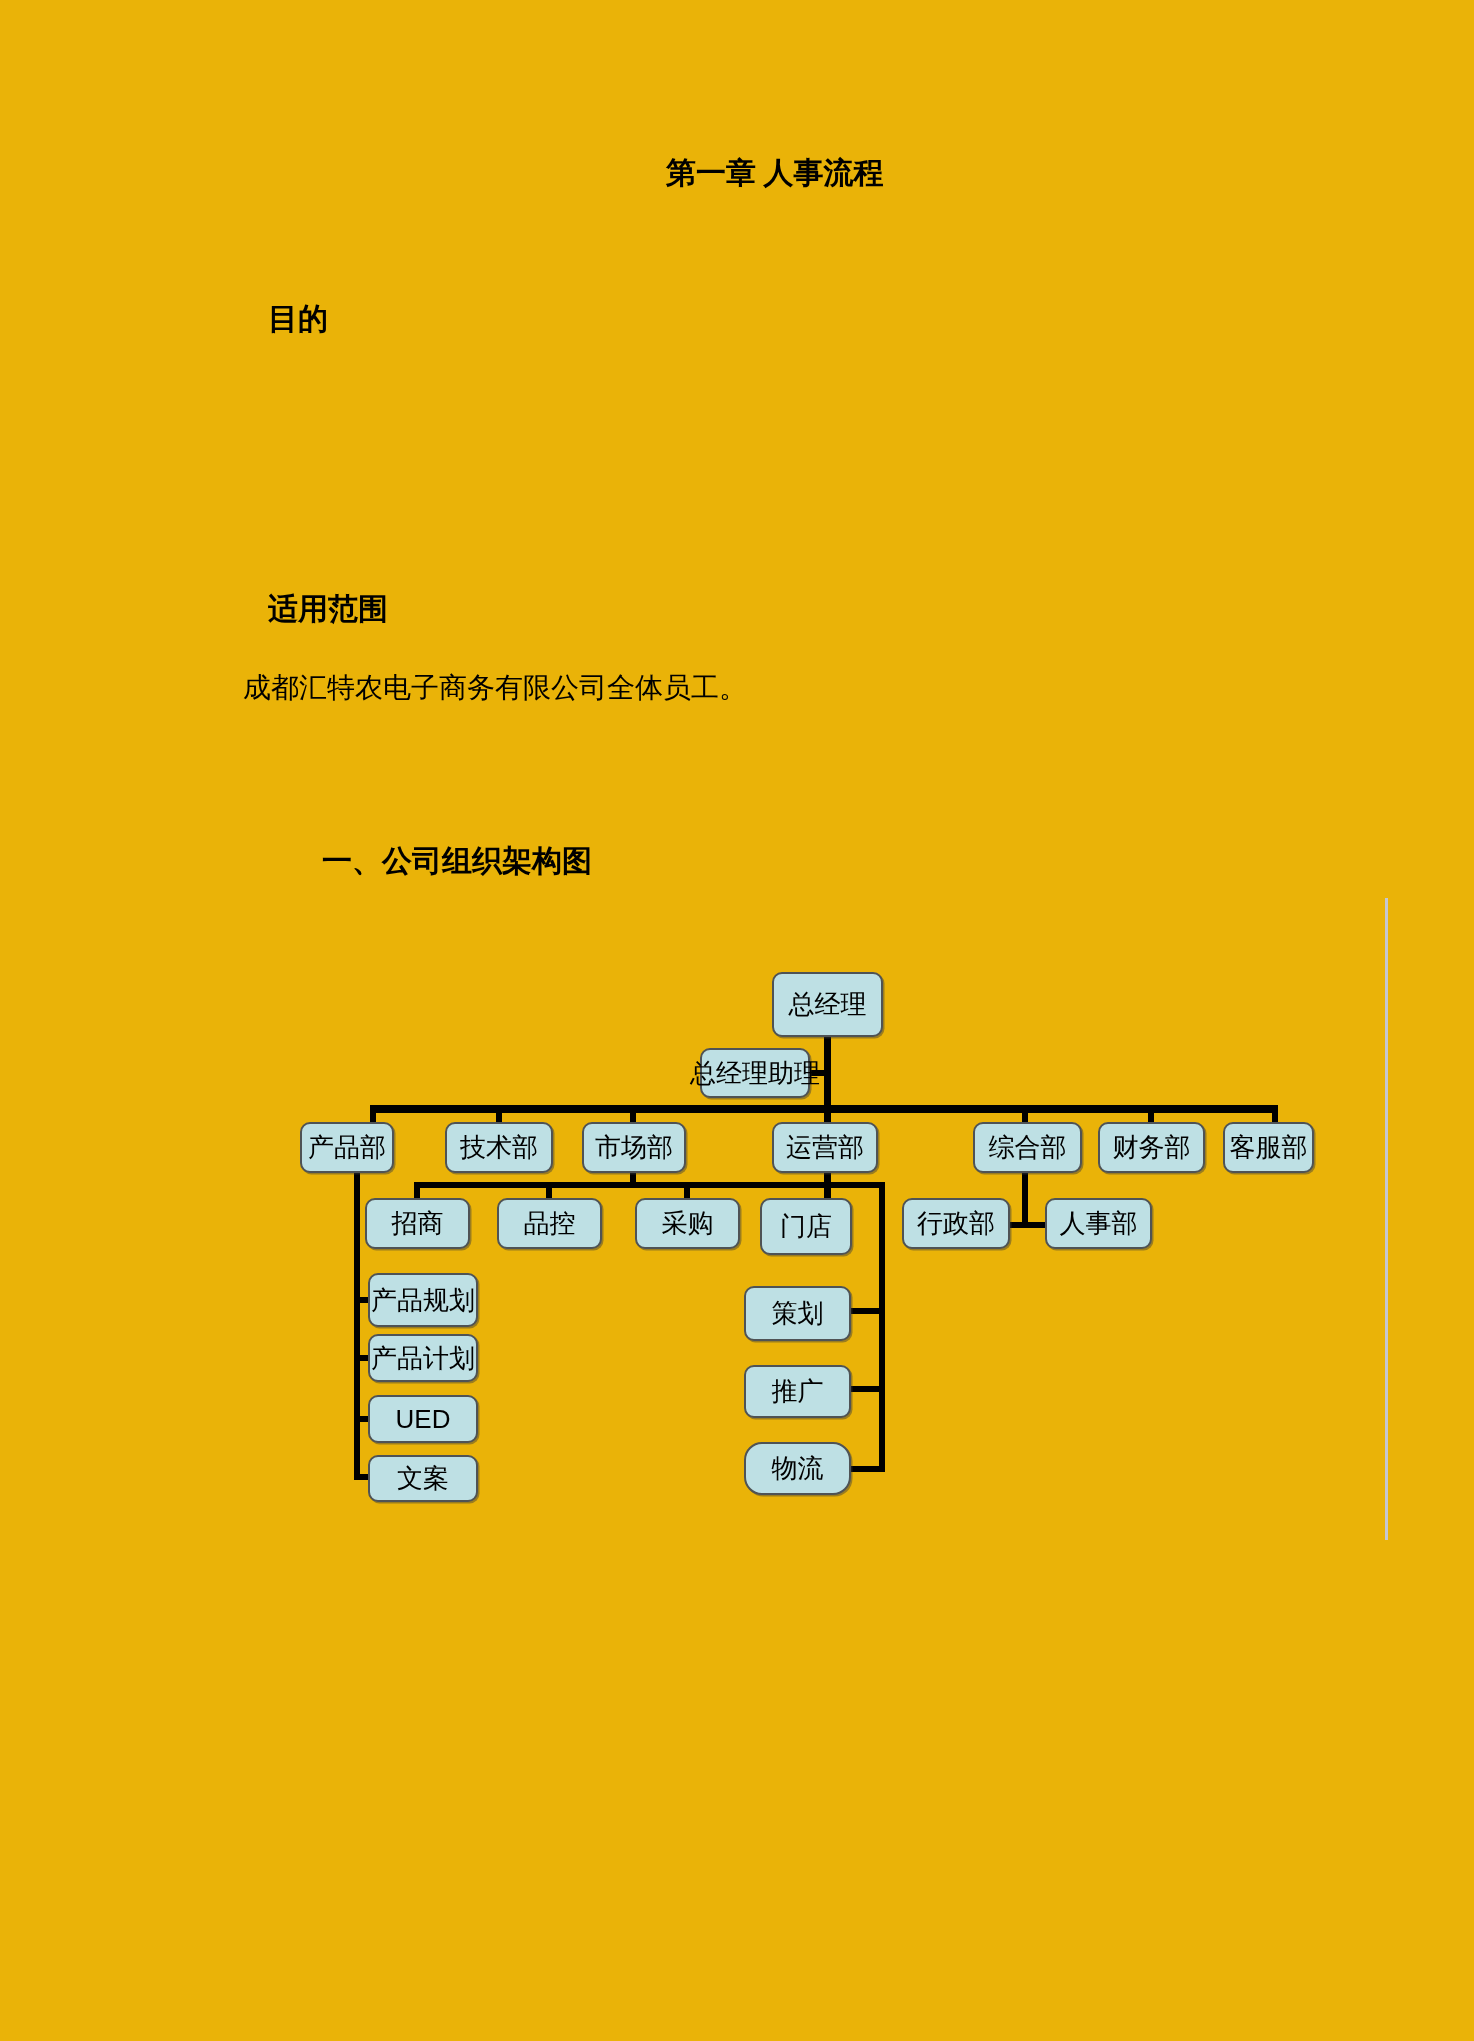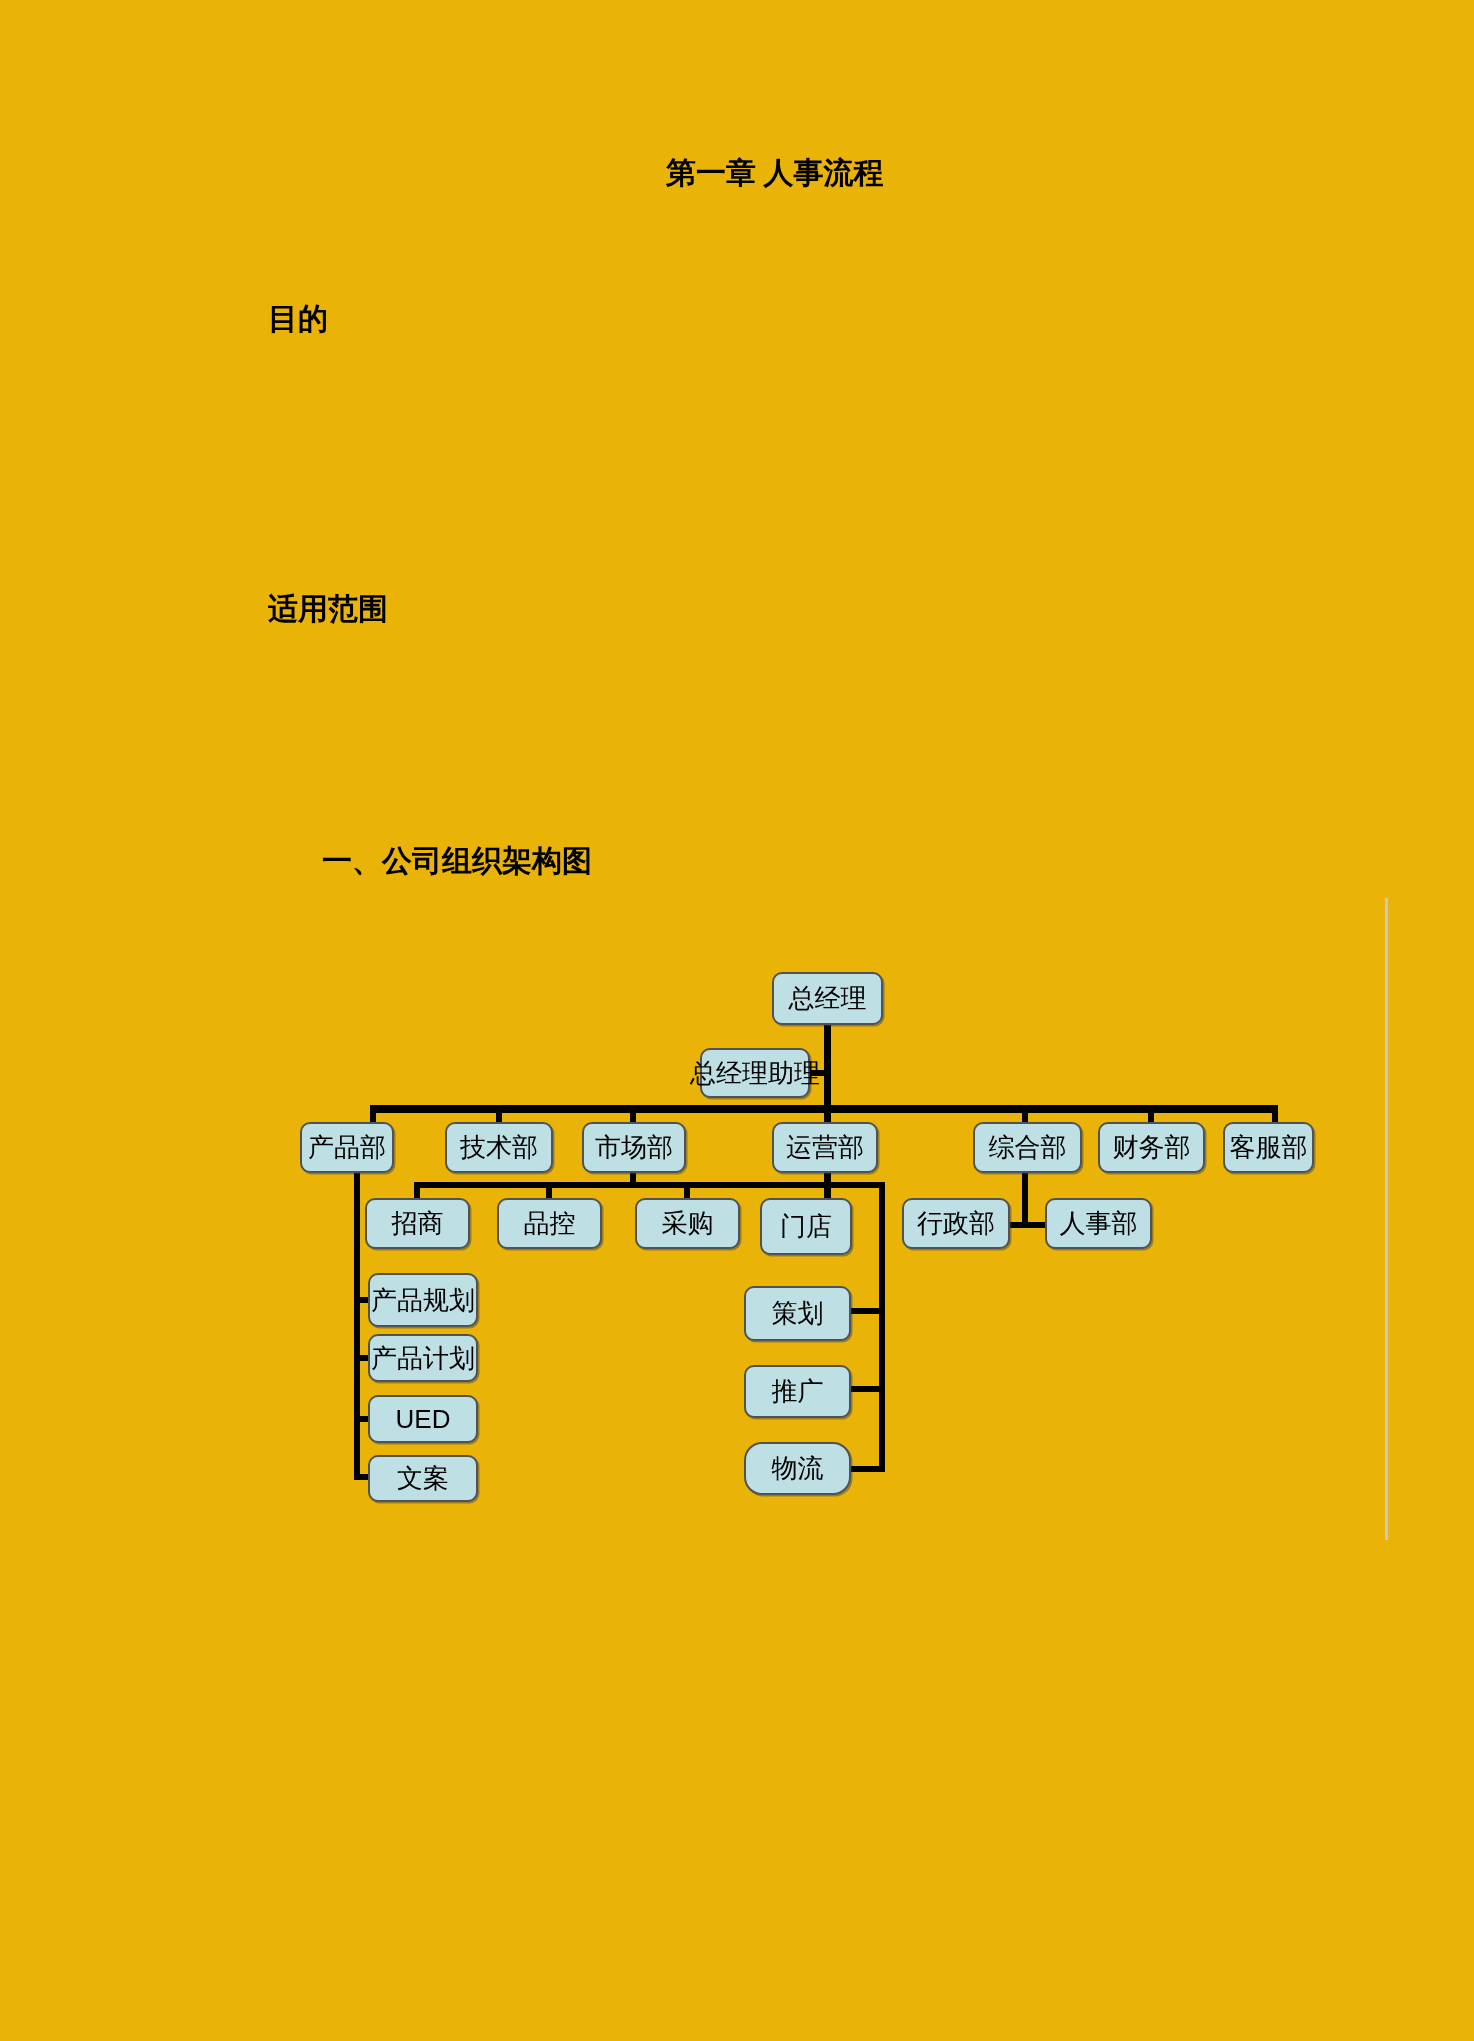--- a/index.html
+++ b/index.html
@@ -50,20 +50,21 @@
 
 <div class="page">
 
   <div class="doc-title">第一章 人事流程</div>
 
   <div class="h-bold" style="left:243px;top:299px;">目的</div>
 
 
   <div class="h-bold" style="left:243px;top:589px;">适用范围</div>
 
+  <div class="body-line" style="left:243px;top:669px;">成都汇特农电子商务有限公司全体员工。</div>
 
   <div class="h-bold" style="left:297px;top:841px;">一、公司组织架构图</div>
 
   <div class="cline" style="left:824px;top:1022px;width:7px;height:100px;"></div>
 
   <div class="cline" style="left:808px;top:1070px;width:19px;height:6px;"></div>
 
   <div class="cline" style="left:370px;top:1105px;width:908px;height:8px;"></div>
 
   <div class="cline" style="left:370px;top:1105px;width:6px;height:19px;"></div>
@@ -87,21 +88,21 @@
 
   <div class="cline" style="left:1022px;top:1172px;width:6px;height:56px;"></div>
   <div class="cline" style="left:1008px;top:1222px;width:39px;height:6px;"></div>
 
   <div class="cline" style="left:354px;top:1170px;width:6px;height:310px;"></div>
   <div class="cline" style="left:354px;top:1297px;width:16px;height:6px;"></div>
   <div class="cline" style="left:354px;top:1355px;width:16px;height:6px;"></div>
   <div class="cline" style="left:354px;top:1416px;width:16px;height:6px;"></div>
   <div class="cline" style="left:354px;top:1474px;width:16px;height:6px;"></div>
 
-  <div class="node" style="left:772px;top:972px;width:111px;height:53px;">总经理</div>
+  <div class="node" style="left:772px;top:972px;width:111px;height:65px;">总经理</div>
   <div class="node" style="left:700px;top:1048px;width:110px;height:50px;">总经理助理</div>
 
   <div class="node" style="left:300px;top:1122px;width:94px;height:51px;text-align:right;">产品部</div>
   <div class="node" style="left:445px;top:1122px;width:108px;height:51px;">技术部</div>
   <div class="node" style="left:582px;top:1122px;width:104px;height:51px;">市场部</div>
   <div class="node" style="left:772px;top:1122px;width:106px;height:51px;">运营部</div>
   <div class="node" style="left:973px;top:1122px;width:109px;height:51px;">综合部</div>
   <div class="node" style="left:1098px;top:1122px;width:107px;height:51px;">财务部</div>
   <div class="node" style="left:1223px;top:1122px;width:91px;height:51px;">客服部</div>
 

